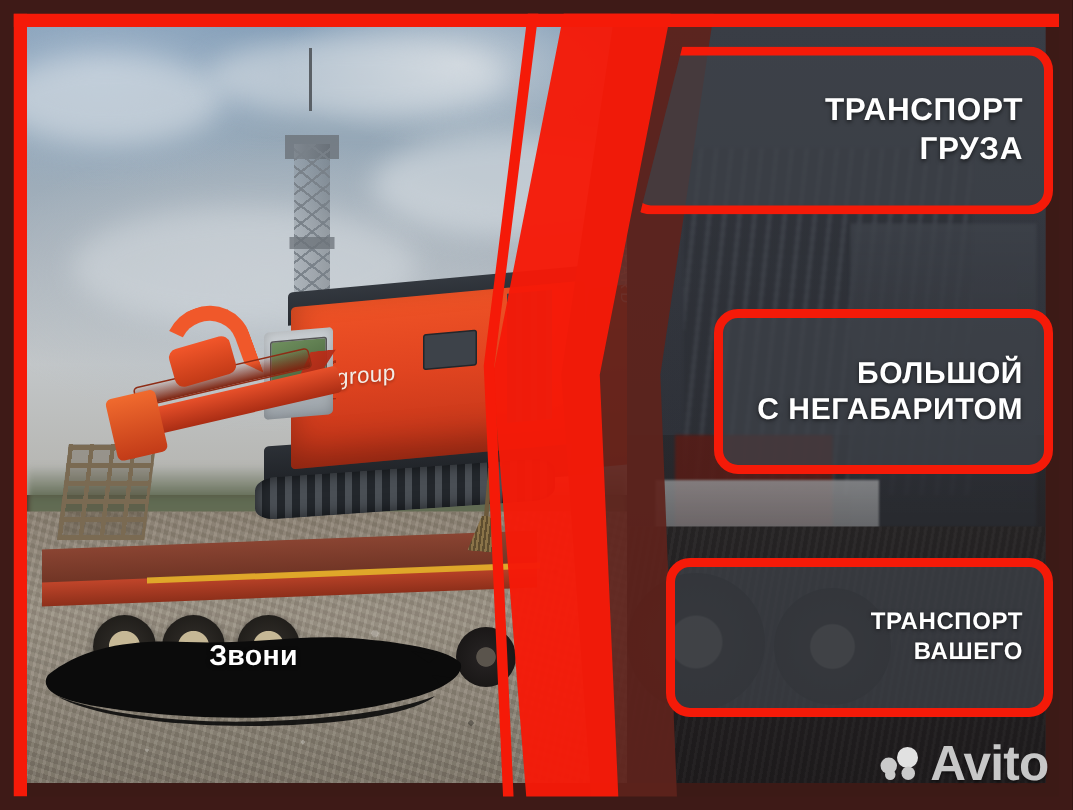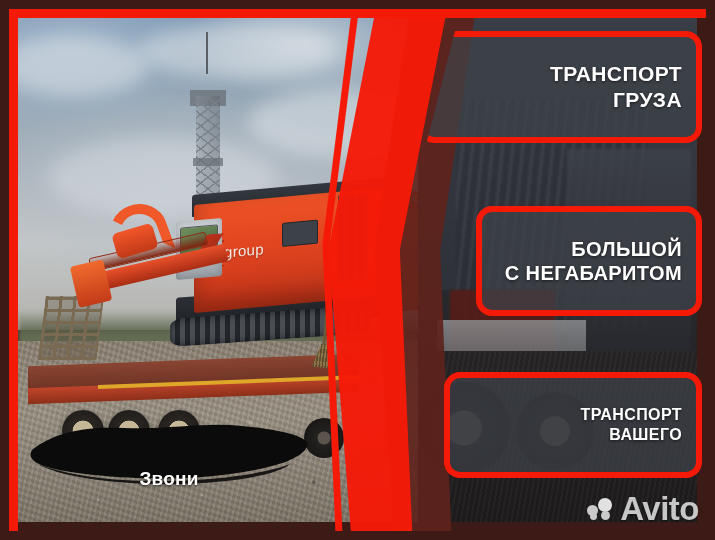--- a/index.html
+++ b/index.html
@@ -235,21 +235,21 @@
   .brush{
     position:absolute;left:28px;top:420px;width:282px;height:64px;z-index:20;
   }
   .brush svg{position:absolute;inset:0;width:100%;height:100%;}
   .brush .cta{
     position:absolute;left:0;top:8px;width:100%;
     text-align:center;color:#fff;line-height:1.08;
     font-weight:700;letter-spacing:.2px;
     text-shadow:0 1px 3px rgba(0,0,0,.75);
   }
-  .brush .cta .l1{display:block;font-size:19px;margin-top:41px;}
+  .brush .cta .l1{display:block;font-size:19px;}
   .brush .cta .l2{display:block;font-size:21px;}
 
   
   .photo-right{
     position:absolute;left:388px;top:18px;width:309px;height:504px;
     overflow:hidden;z-index:4;
     background:linear-gradient(180deg,#3a3f48 0%,#343941 40%,#2b2b2e 68%,#262427 100%);
   }
   .pr-sky{
     position:absolute;left:0;top:0;width:100%;height:54%;

